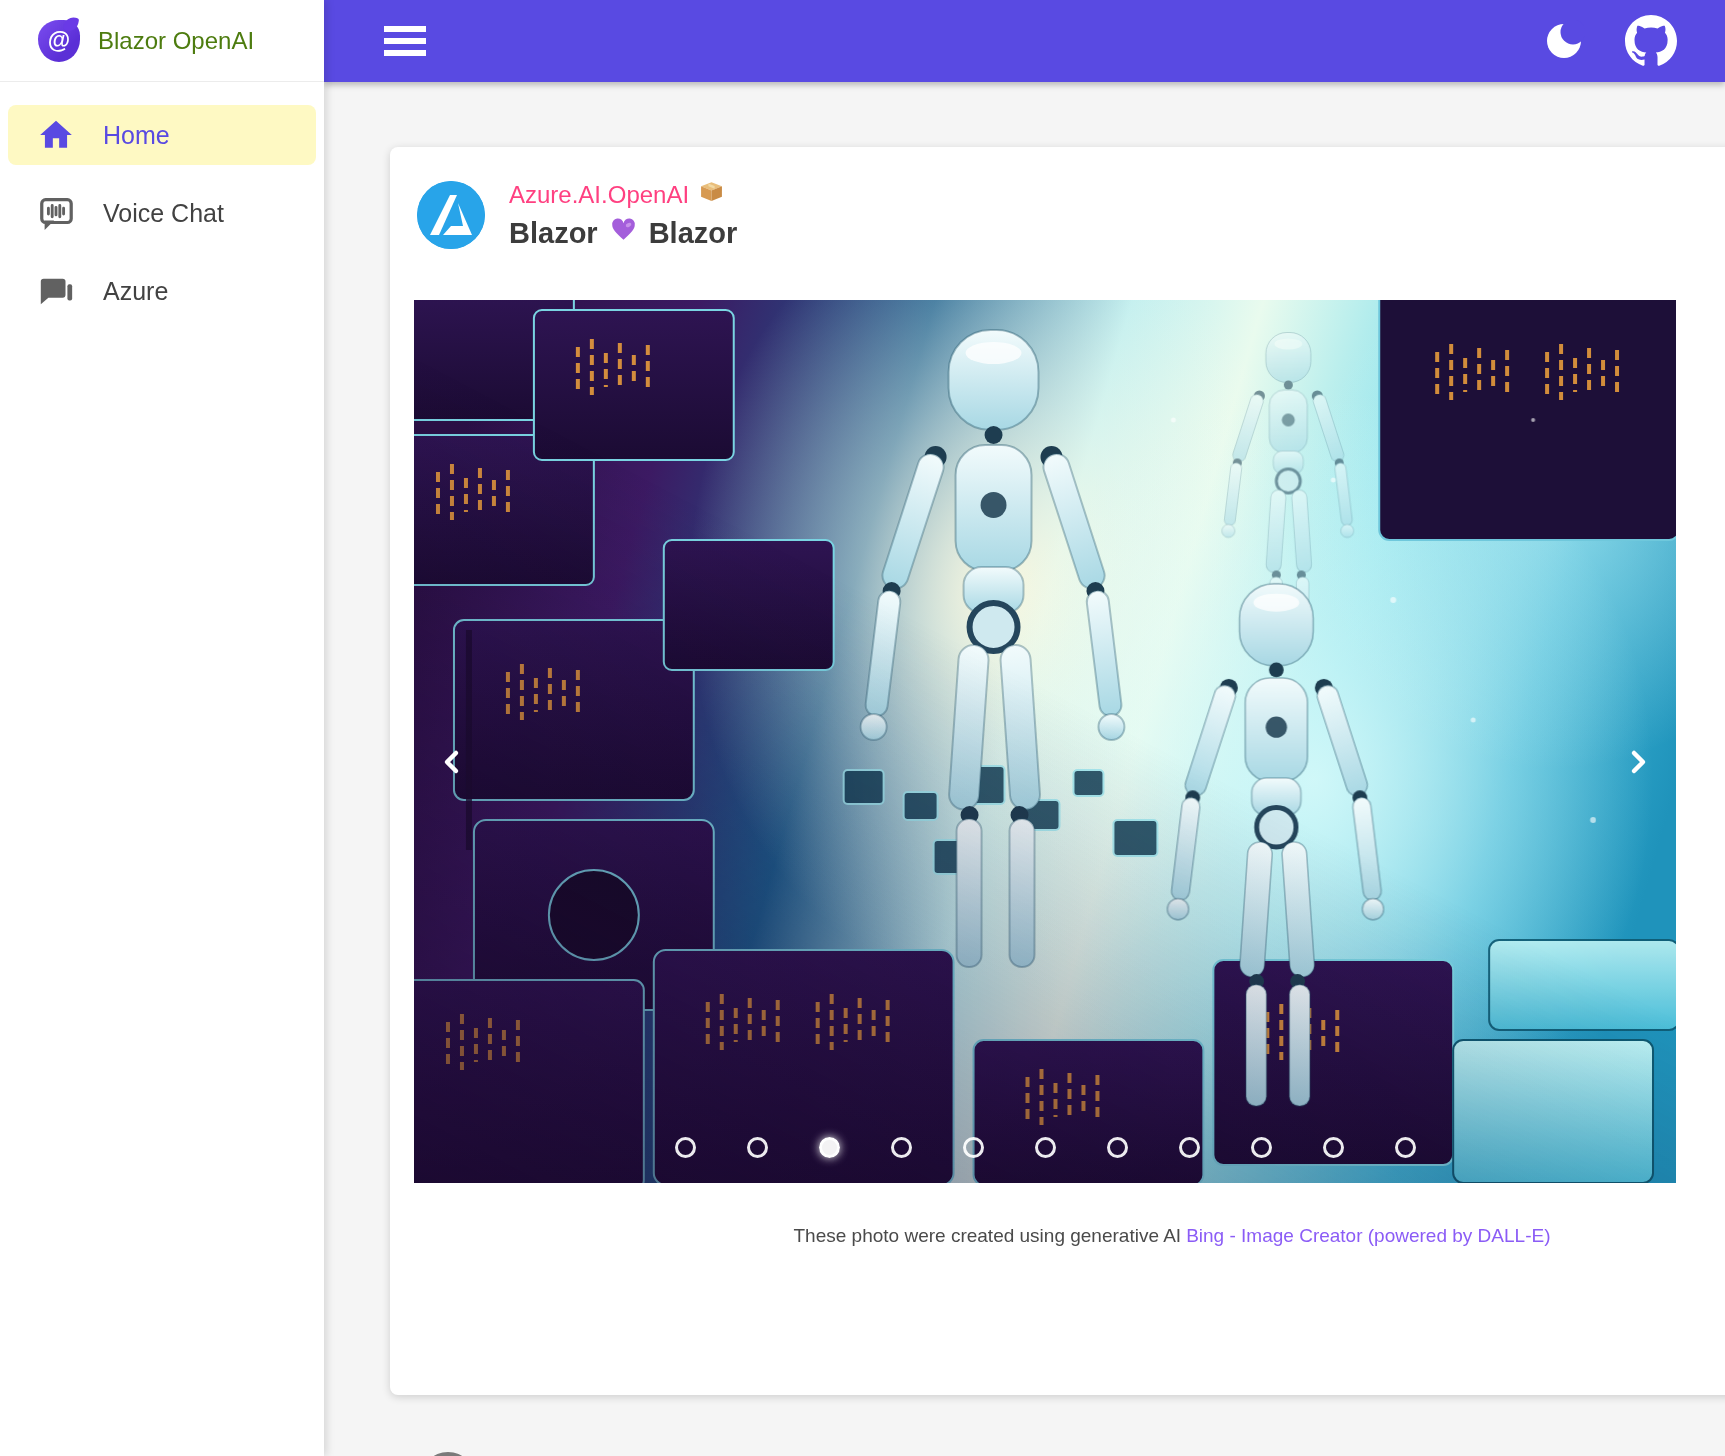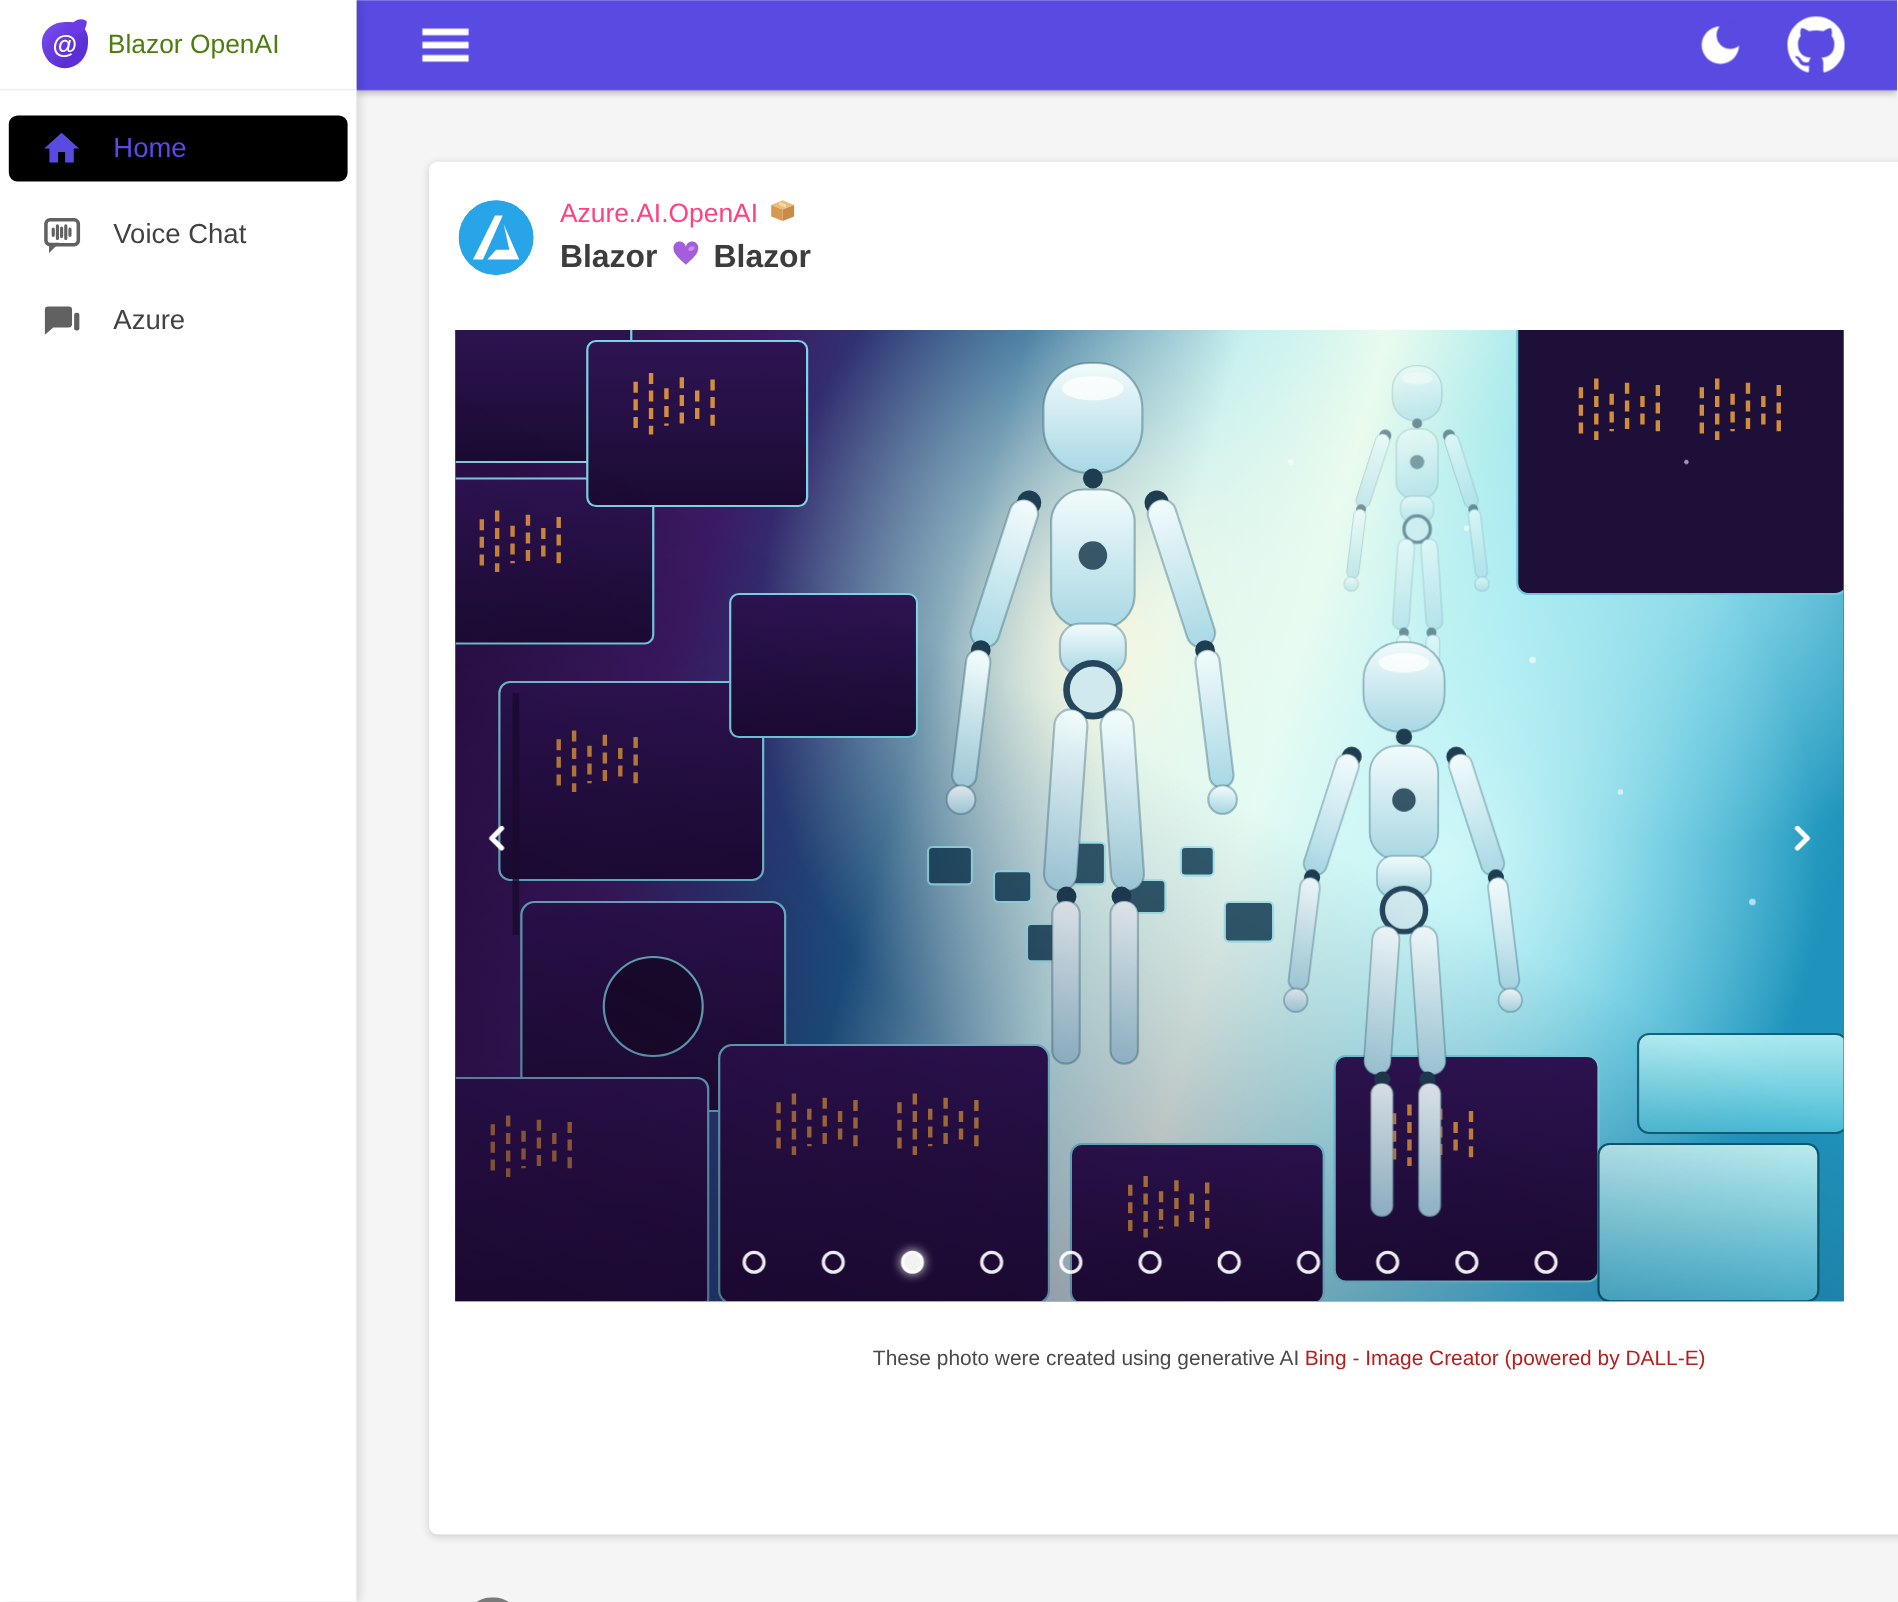--- a/index.html
+++ b/index.html
@@ -19,21 +19,21 @@
     width:14px; height:14px; background:#6a3ae6;
     border-radius:80% 20% 70% 30%; transform:rotate(12deg); }
   .brand-logo span { position:relative; z-index:2; color:#fff; font-size:23px; font-weight:bold; }
   .brand-title { font-size:24px; color:#4d7c0f; }
 
   .nav { padding-top:23px; }
   .nav-item { height:60px; margin:0 8px 18px 8px; border-radius:8px;
     display:flex; align-items:center; padding-left:28px; gap:27px;
     font-size:25px; color:#424242; cursor:pointer; }
   .nav-item .nav-icon { width:40px; height:40px; display:flex; align-items:center; justify-content:center; flex:0 0 40px; }
-  .nav-item.active { background:#000000; color:#594AE2; }
+  .nav-item.active { background:#fef9c3; color:#594AE2; }
 
   
   .appbar { position:fixed; left:324px; top:0; right:0; height:82px;
     background:#594AE2; display:flex; align-items:center;
     box-shadow:0 3px 6px rgba(0,0,0,.25); z-index:9; }
   .hamburger { margin-left:60px; width:42px; height:30px; background:none; border:none;
     display:flex; flex-direction:column; justify-content:space-between; cursor:pointer; }
   .hamburger i { display:block; width:42px; height:6px; background:#fff; }
   .appbar-right { margin-left:auto; display:flex; align-items:center; gap:40px; margin-right:48px; }
   .icon-btn { background:none; border:none; cursor:pointer; display:flex; align-items:center; justify-content:center; }
@@ -60,21 +60,21 @@
   .chev.prev { left:16px; } .chev.next { right:16px; }
   .dots { position:absolute; left:0; right:0; bottom:25px;
     display:flex; justify-content:center; gap:51px; }
   .dot { width:21px; height:21px; border-radius:50%;
     border:3px solid rgba(255,255,255,.92); background:transparent; cursor:pointer; padding:0; }
   .dot.active { background:rgba(255,255,255,.95); box-shadow:0 0 10px rgba(255,255,255,.9); }
 
   
   .caption { position:absolute; left:0; right:0; top:1078px; text-align:center;
     font-size:19px; color:#4a4a4a; }
-  .caption a { color:#b91c1c; text-decoration:none; margin-left:5px; cursor:pointer; }
+  .caption a { color:#8b5cf6; text-decoration:none; margin-left:5px; cursor:pointer; }
 
   .card-actions { position:absolute; left:31px; right:30px; top:1295px; height:74px;
     display:flex; align-items:center; }
   .action-btn { background:none; border:none; cursor:pointer;
     display:flex; align-items:center; justify-content:center; }
   .actions-spacer { margin-left:auto; }
 </style>
 </head>
 <body>
 

